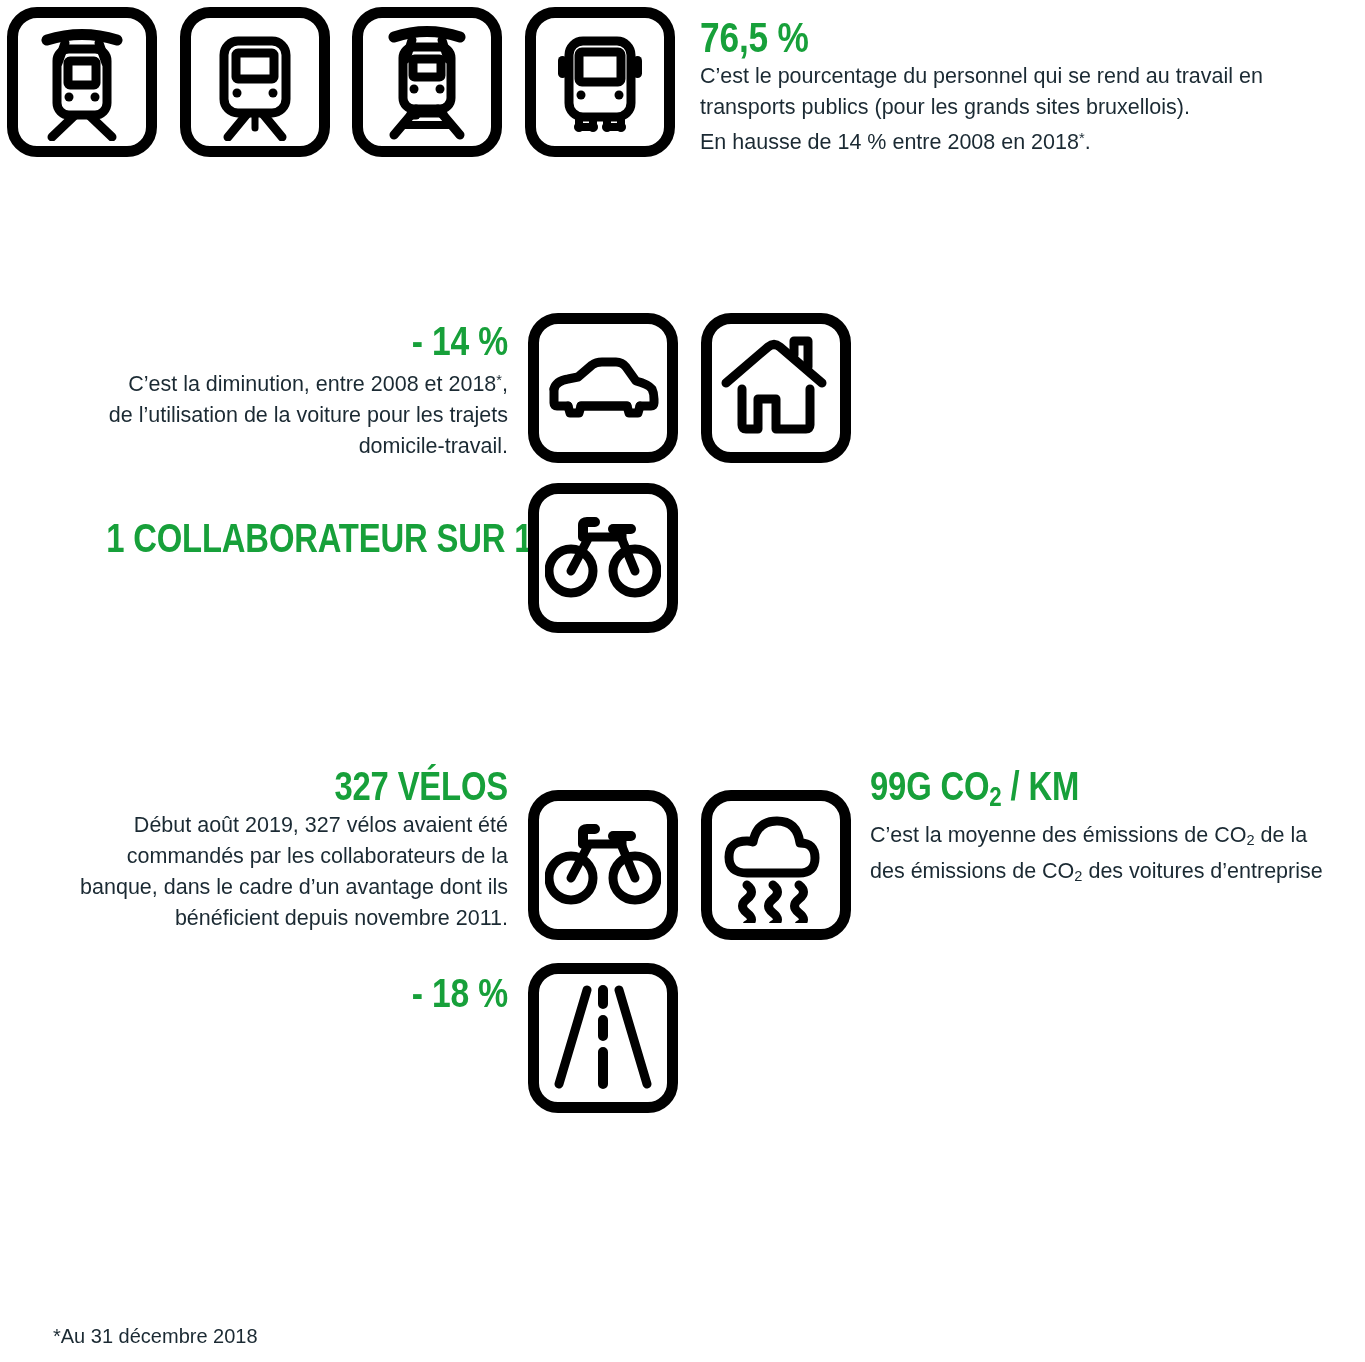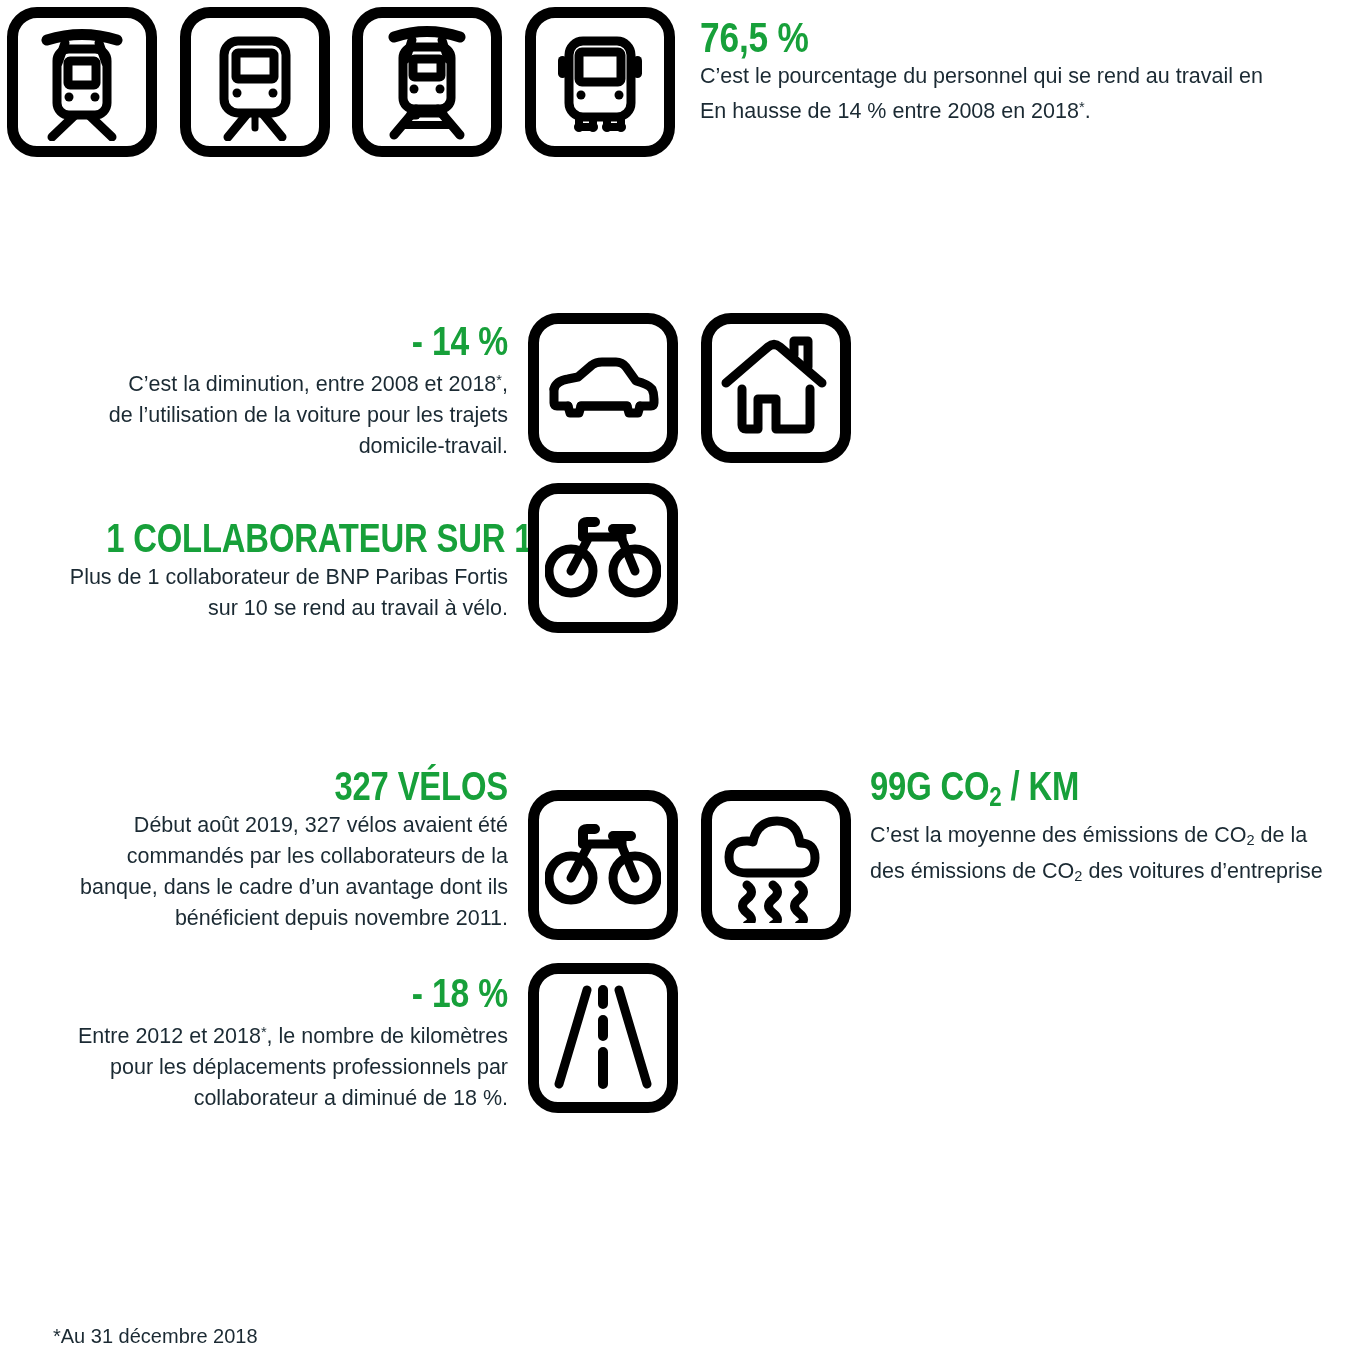--- a/index.html
+++ b/index.html
@@ -145,20 +145,21 @@
       <rect x="88" y="33" width="9" height="22" rx="4.5" fill="#000" stroke="none"></rect>
       <path d="M34 95 L34 105 M48 95 L48 105 M62 95 L62 105 M76 95 L76 105" stroke-width="8"></path>
       <path d="M33 104 L49 104 M61 104 L77 104" stroke-width="8"></path>
     </svg>
   </div>
 
   <div class="stat" id="stat-public">
     <div class="stat-value left">76,5 %</div>
     <div class="stat-body align-left">
       <div>C’est le pourcentage du personnel qui se rend au travail en</div>
+      <div>transports publics (pour les grands sites bruxellois).</div>
       <div><span>En hausse de 14 % entre 2008 en 2018</span><sup>*</sup><span>.</span></div>
     </div>
   </div>
 
   <div class="stat" id="stat-car">
     <div class="stat-value right align-right" style="text-align:right">- 14 %</div>
     <div class="stat-body align-right">
       <div><span>C’est la diminution, entre 2008 et 2018</span><sup>*</sup><span>,</span></div>
       <div>de l’utilisation de la voiture pour les trajets</div>
       <div>domicile-travail.</div>
@@ -177,24 +178,20 @@
   <div class="icon-box" id="tile-house">
     <svg width="116" height="110" viewBox="0 0 116 110" fill="none" stroke="#000" stroke-width="9" stroke-linecap="round" stroke-linejoin="round">
       <path d="M8 50 L50 14 Q56 9 62 14 L104 50"></path>
       <path d="M76 22 L76 8 L90 8 L90 34"></path>
       <path d="M24 56 L24 92 Q24 96 28 96 L40 96 L40 66 L58 66 L58 96 L88 96 Q92 96 92 92 L92 56"></path>
     </svg>
   </div>
 
   <div class="stat" id="stat-bike-ratio">
     <div class="stat-value right" style="text-align:right">1 COLLABORATEUR SUR 10</div>
-    <div class="stat-body align-right">
-      <div>Plus de 1 collaborateur de BNP Paribas Fortis</div>
-      <div>sur 10 se rend au travail à vélo.</div>
-    </div>
   </div>
 
   <div class="icon-box" id="tile-bike1">
     <svg width="116" height="90" viewBox="0 0 116 90" fill="none" stroke="#000" stroke-width="9" stroke-linecap="round" stroke-linejoin="round">
       <circle cx="26" cy="58" r="22"></circle>
       <circle cx="90" cy="58" r="22"></circle>
       <path d="M26 58 L44 24 L76 24 L90 58"></path>
       <path d="M38 24 L38 12 Q38 9 42 9 L50 9" stroke-width="10"></path>
       <path d="M68 16 L86 16" stroke-width="10"></path>
       <path d="M77 16 L77 26"></path>
@@ -234,25 +231,20 @@
   <div class="stat" id="stat-co2">
     <div class="stat-value left"><span>99G CO</span><sub>2</sub><span> / KM</span></div>
     <div class="stat-body align-left">
       <div><span>C’est la moyenne des émissions de CO</span><sub>2</sub><span> de la</span></div>
       <div><span>des émissions de CO</span><sub>2</sub><span> des voitures d’entreprise</span></div>
     </div>
   </div>
 
   <div class="stat" id="stat-km">
     <div class="stat-value right" style="text-align:right">- 18 %</div>
-    <div class="stat-body align-right">
-      <div><span>Entre 2012 et 2018</span><sup>*</sup><span>, le nombre de kilomètres</span></div>
-      <div>pour les déplacements professionnels par</div>
-      <div>collaborateur a diminué de 18 %.</div>
-    </div>
   </div>
 
   <div class="icon-box" id="tile-road">
     <svg width="116" height="116" viewBox="0 0 116 116" fill="none" stroke="#000" stroke-width="9" stroke-linecap="round" stroke-linejoin="round">
       <path d="M42 10 L14 104"></path>
       <path d="M74 10 L102 104"></path>
       <path d="M58 10 L58 24 M58 40 L58 56 M58 72 L58 104" stroke-width="10"></path>
     </svg>
   </div>
 

